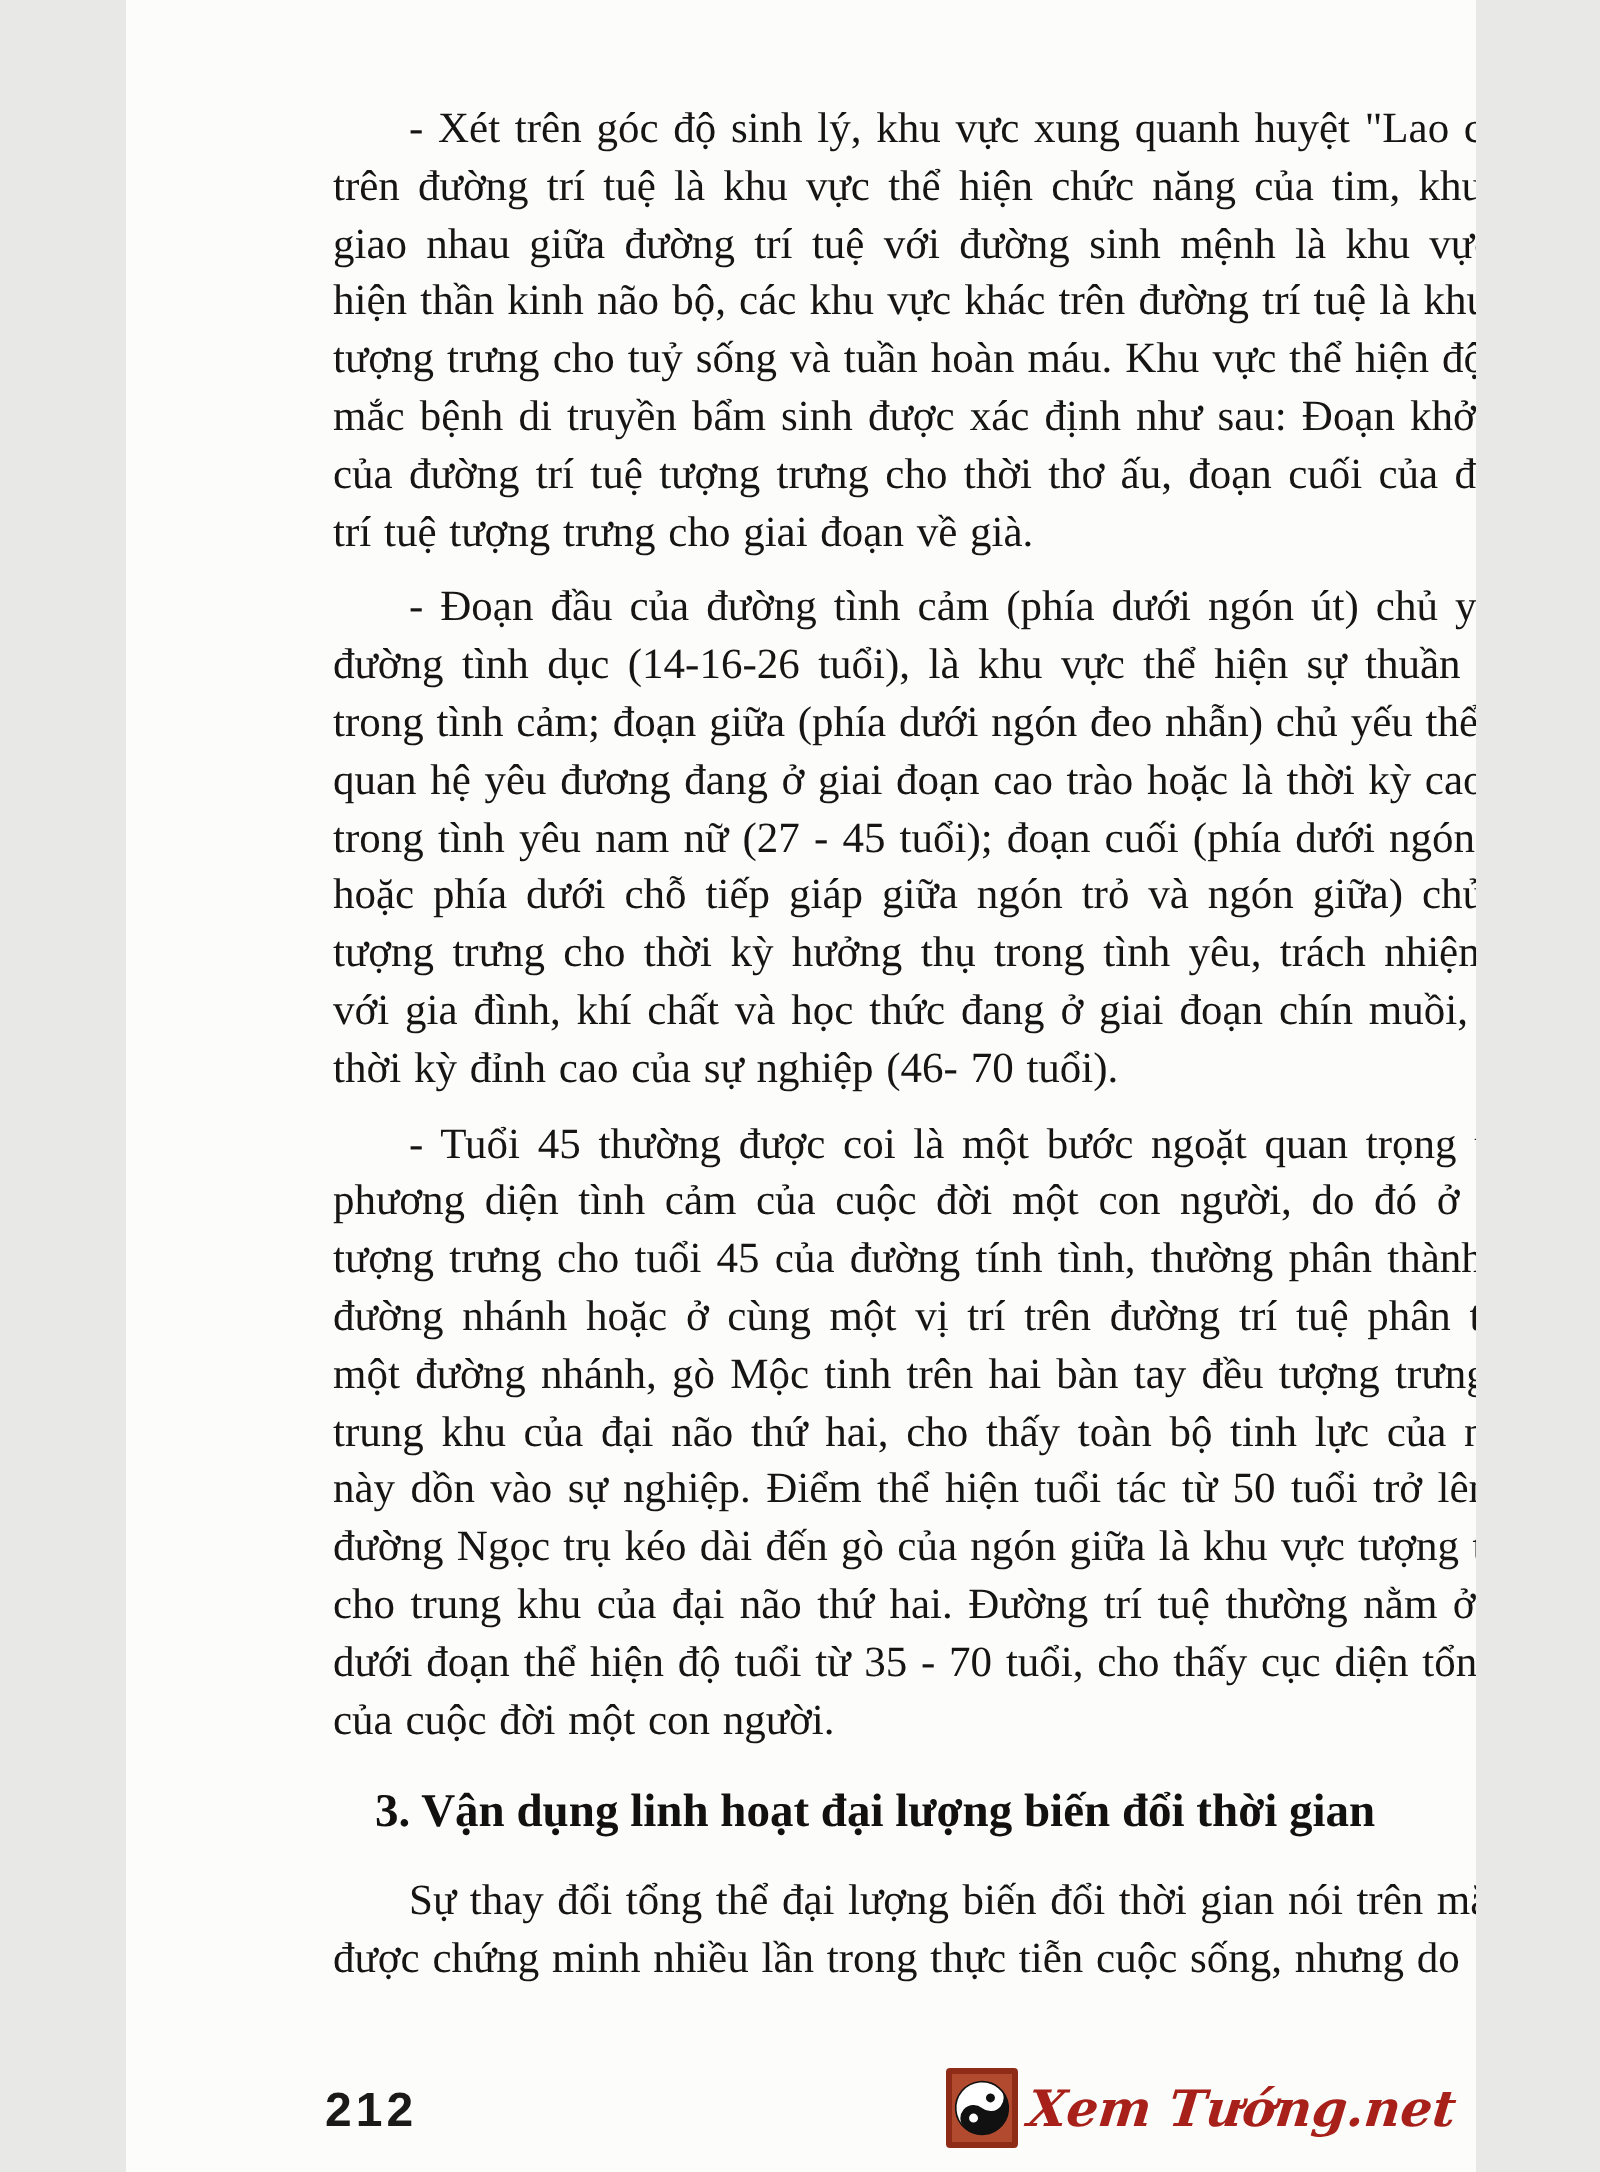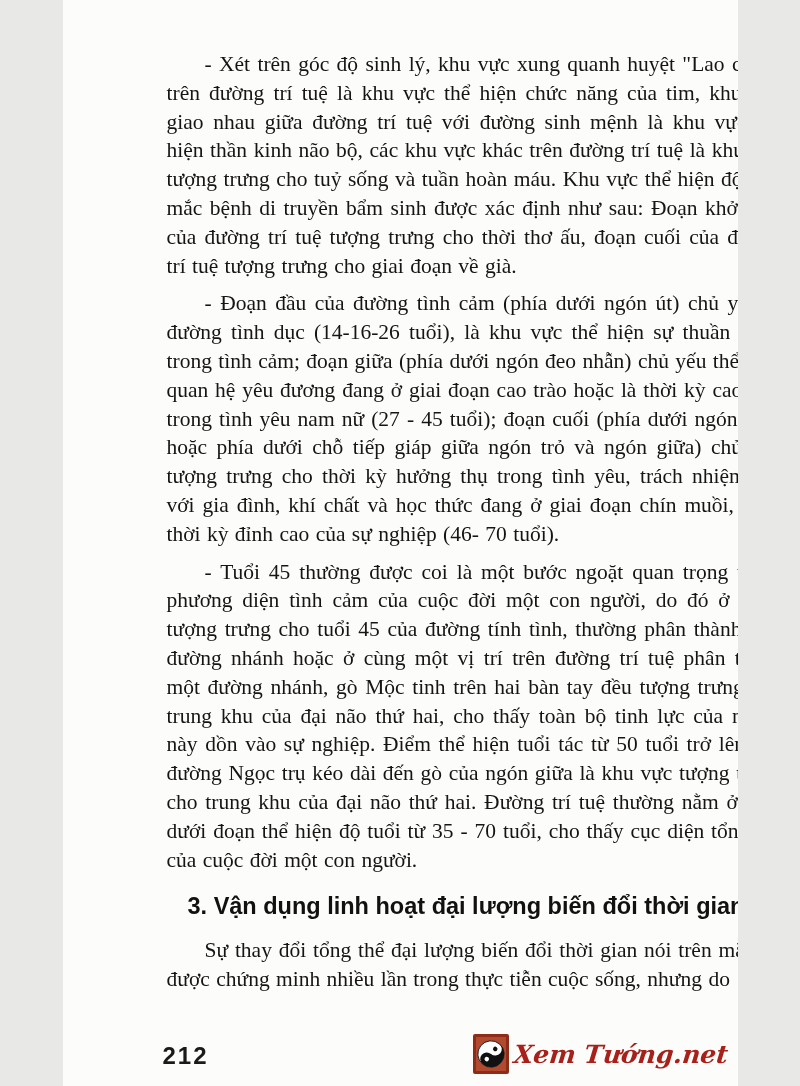--- a/index.html
+++ b/index.html
@@ -22,21 +22,21 @@
   .para {
     font-size: 21.5px;
     line-height: 28.8px;
     text-align: justify;
     text-align-last: left;
     text-indent: 38px;
     margin: 0 0 9px 0;
     word-spacing: 1px;
   }
   .section-heading {
-    font-family: Liberation Sans, sans-serif;
+    font-family: Liberation Serif, serif;
     font-weight: bold;
     font-size: 23.5px;
     line-height: 30px;
     margin: 17px 0 15px 0;
     padding-left: 21px;
     color: #121110;
   }
   .closing-para { margin-bottom: 0; }
   .page-number {
     position: absolute;

